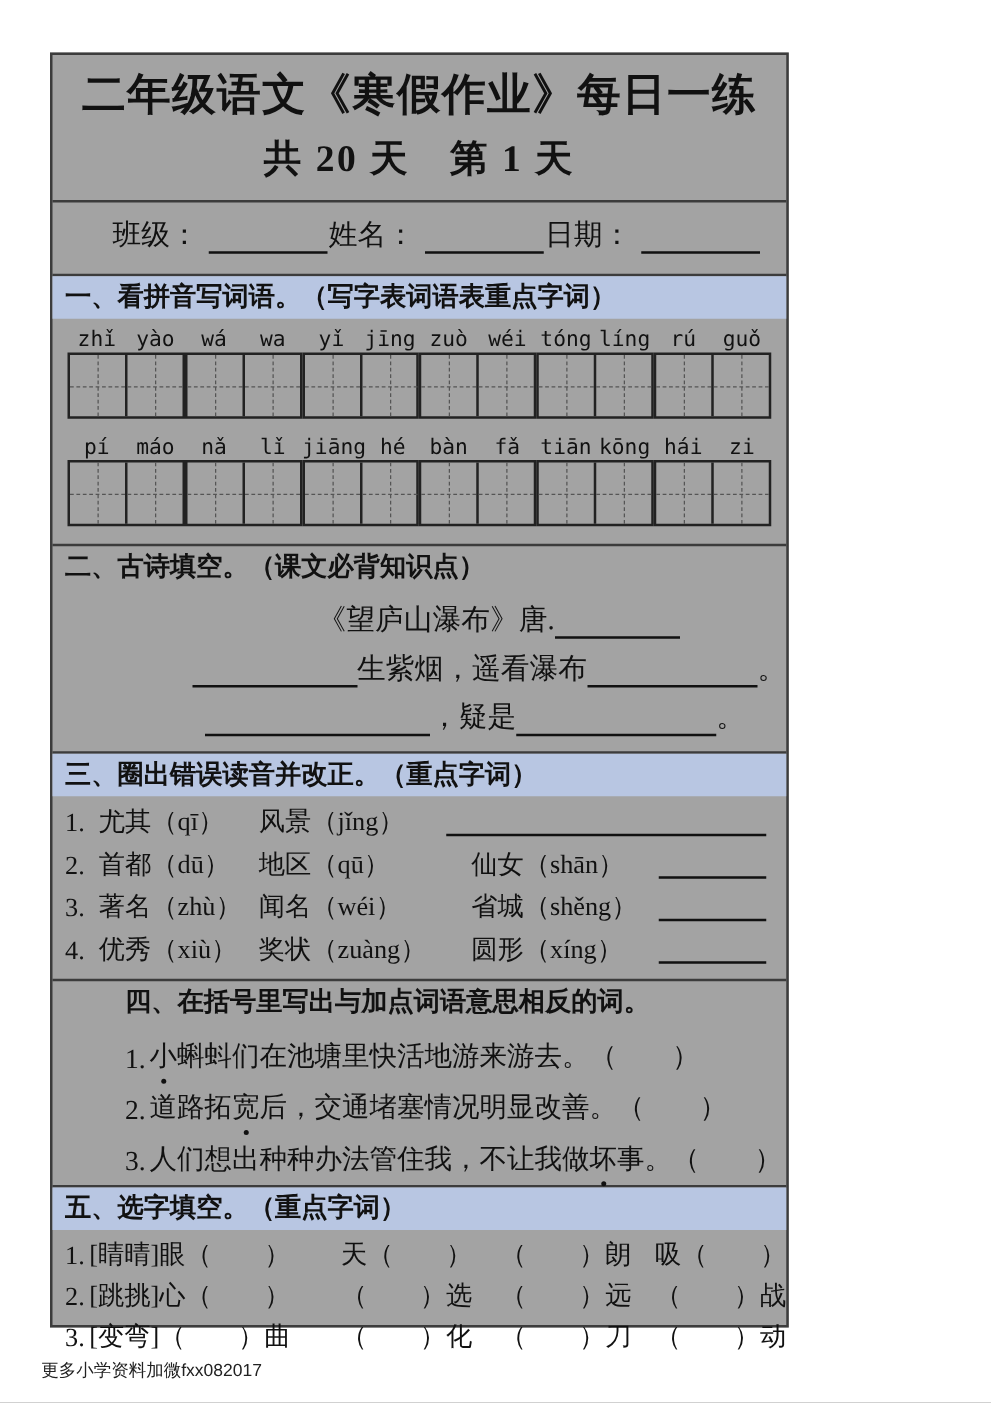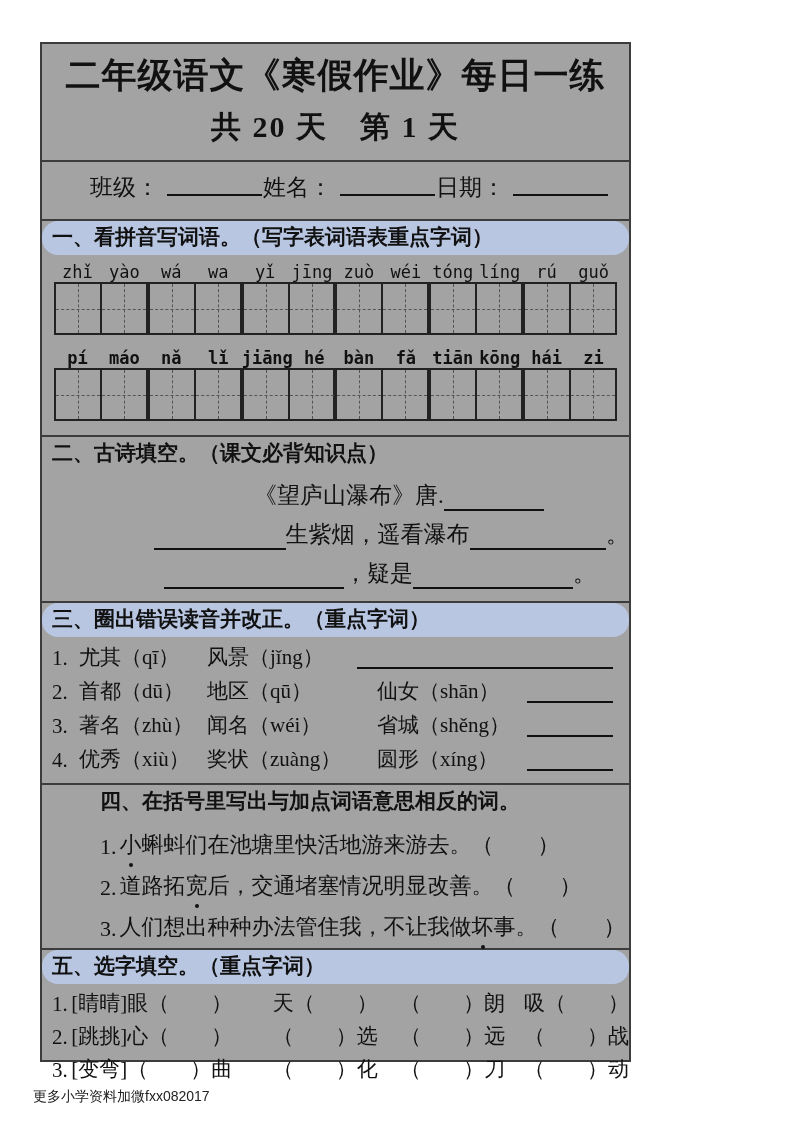--- a/index.html
+++ b/index.html
@@ -16,34 +16,34 @@
   .block { border-bottom: 2px solid #3c3c3c; }
   .block:last-child { border-bottom: none; }
 
   
   .title-block { text-align: center; padding: 8px 0 12px; }
   .t1 { font-size: 35px; font-weight: bold; letter-spacing: 1px; }
   .t2 { font-size: 30px; font-weight: bold; margin-top: 8px; letter-spacing: 2px; }
 
   
   .info-row { display: flex; align-items: flex-end; padding: 10px 20px 16px 48px; font-size: 23px; }
-  .info-field { display: flex; align-items: flex-start; width: 221px; }
+  .info-field { display: flex; align-items: flex-end; width: 221px; }
   .blankline { display: inline-block; border-bottom: 2px solid #111; height: 1.05em; }
   .info-field .blankline { width: 95px; margin-left: 8px; }
 
   
   .sec-header {
     font-family: Liberation Serif, serif;
-    font-weight: bold; font-size: 21px; padding: 3px 10px 5px; line-height: 1.25; border-radius: 16px;
+    font-weight: bold; font-size: 21px; padding: 3px 10px 5px; line-height: 1.25;
   }
   .sec-header.blue { background: #b8c6e2; }
 
   
   .kg-row { display: flex; justify-content: space-between; padding: 2px 12px 0; }
-  .kg-row.second { padding-top: 8px; padding-bottom: 14px; font-weight: bold; }
+  .kg-row.second { padding-top: 8px; padding-bottom: 14px; }
   .unit { width: 106px; }
   .kg-pinyin { display: flex; height: 25px; align-items: flex-end; justify-content: center;
     font-family: "DejaVu Sans Mono", monospace; font-size: 17px; }
   .kg-pinyin span { flex: 1; text-align: center; white-space: nowrap; }
   .kg { display: flex; border: 2px solid #222; height: 53px; }
   .cell { flex: 1; position: relative; }
   .cell + .cell { border-left: 2px solid #222; }
   .cell::before { content: ""; position: absolute; left: 50%; top: 0; bottom: 0; border-left: 1px dashed #555; }
   .cell::after  { content: ""; position: absolute; top: 50%; left: 0; right: 0; border-top: 1px dashed #555; }
 

